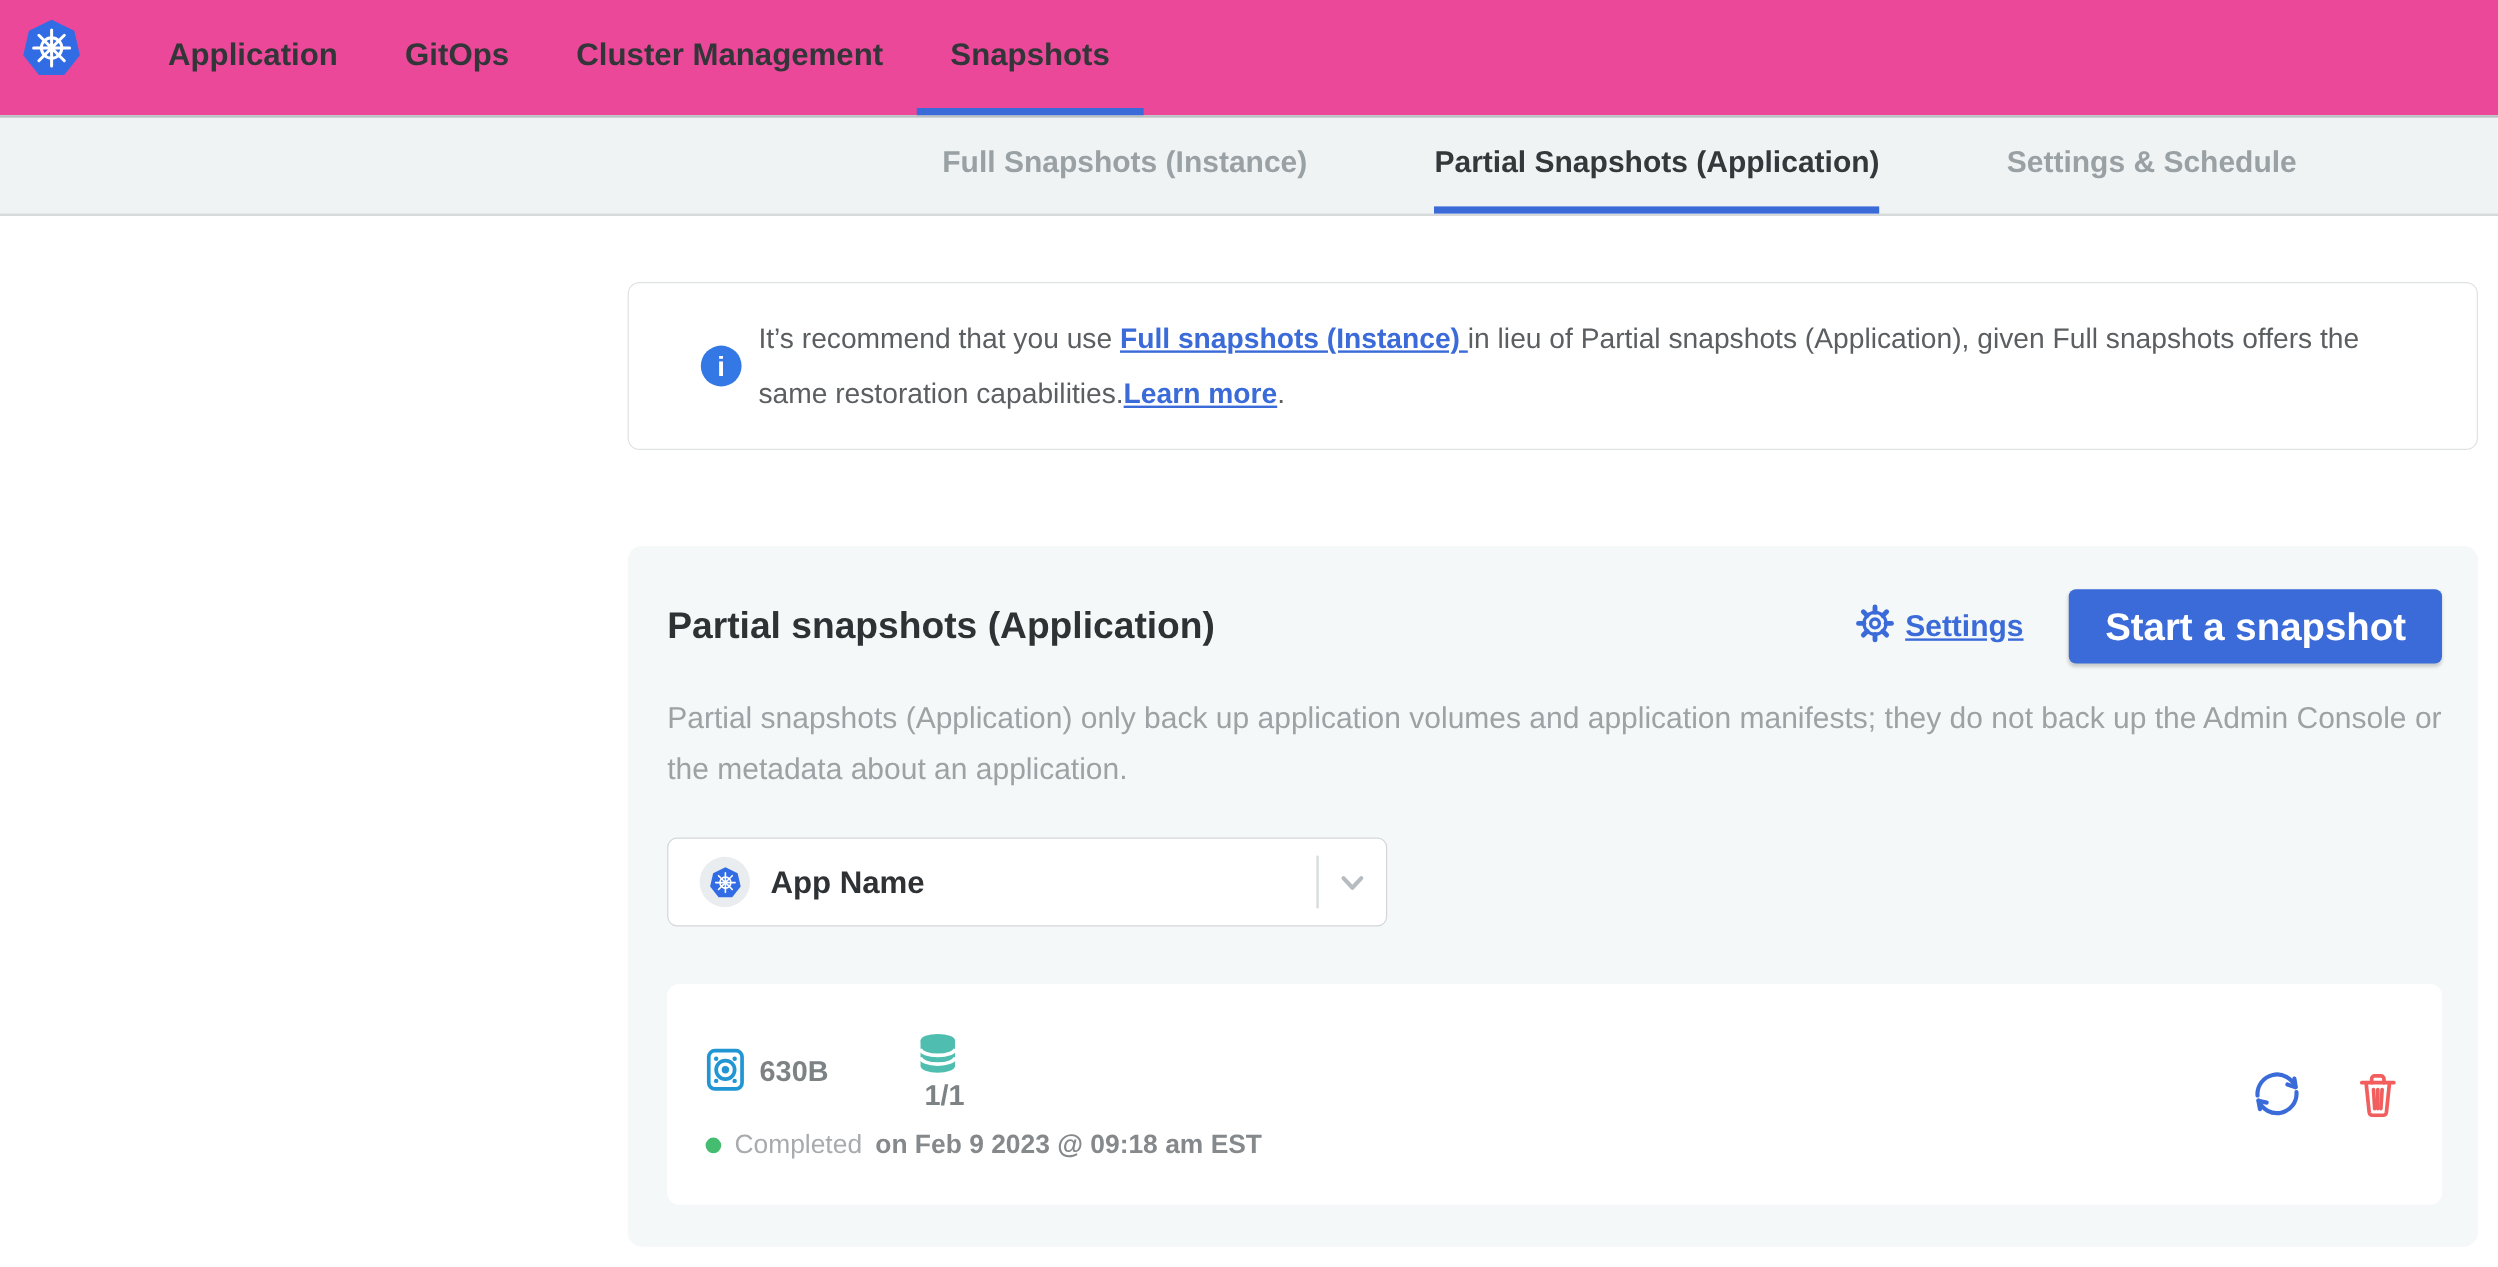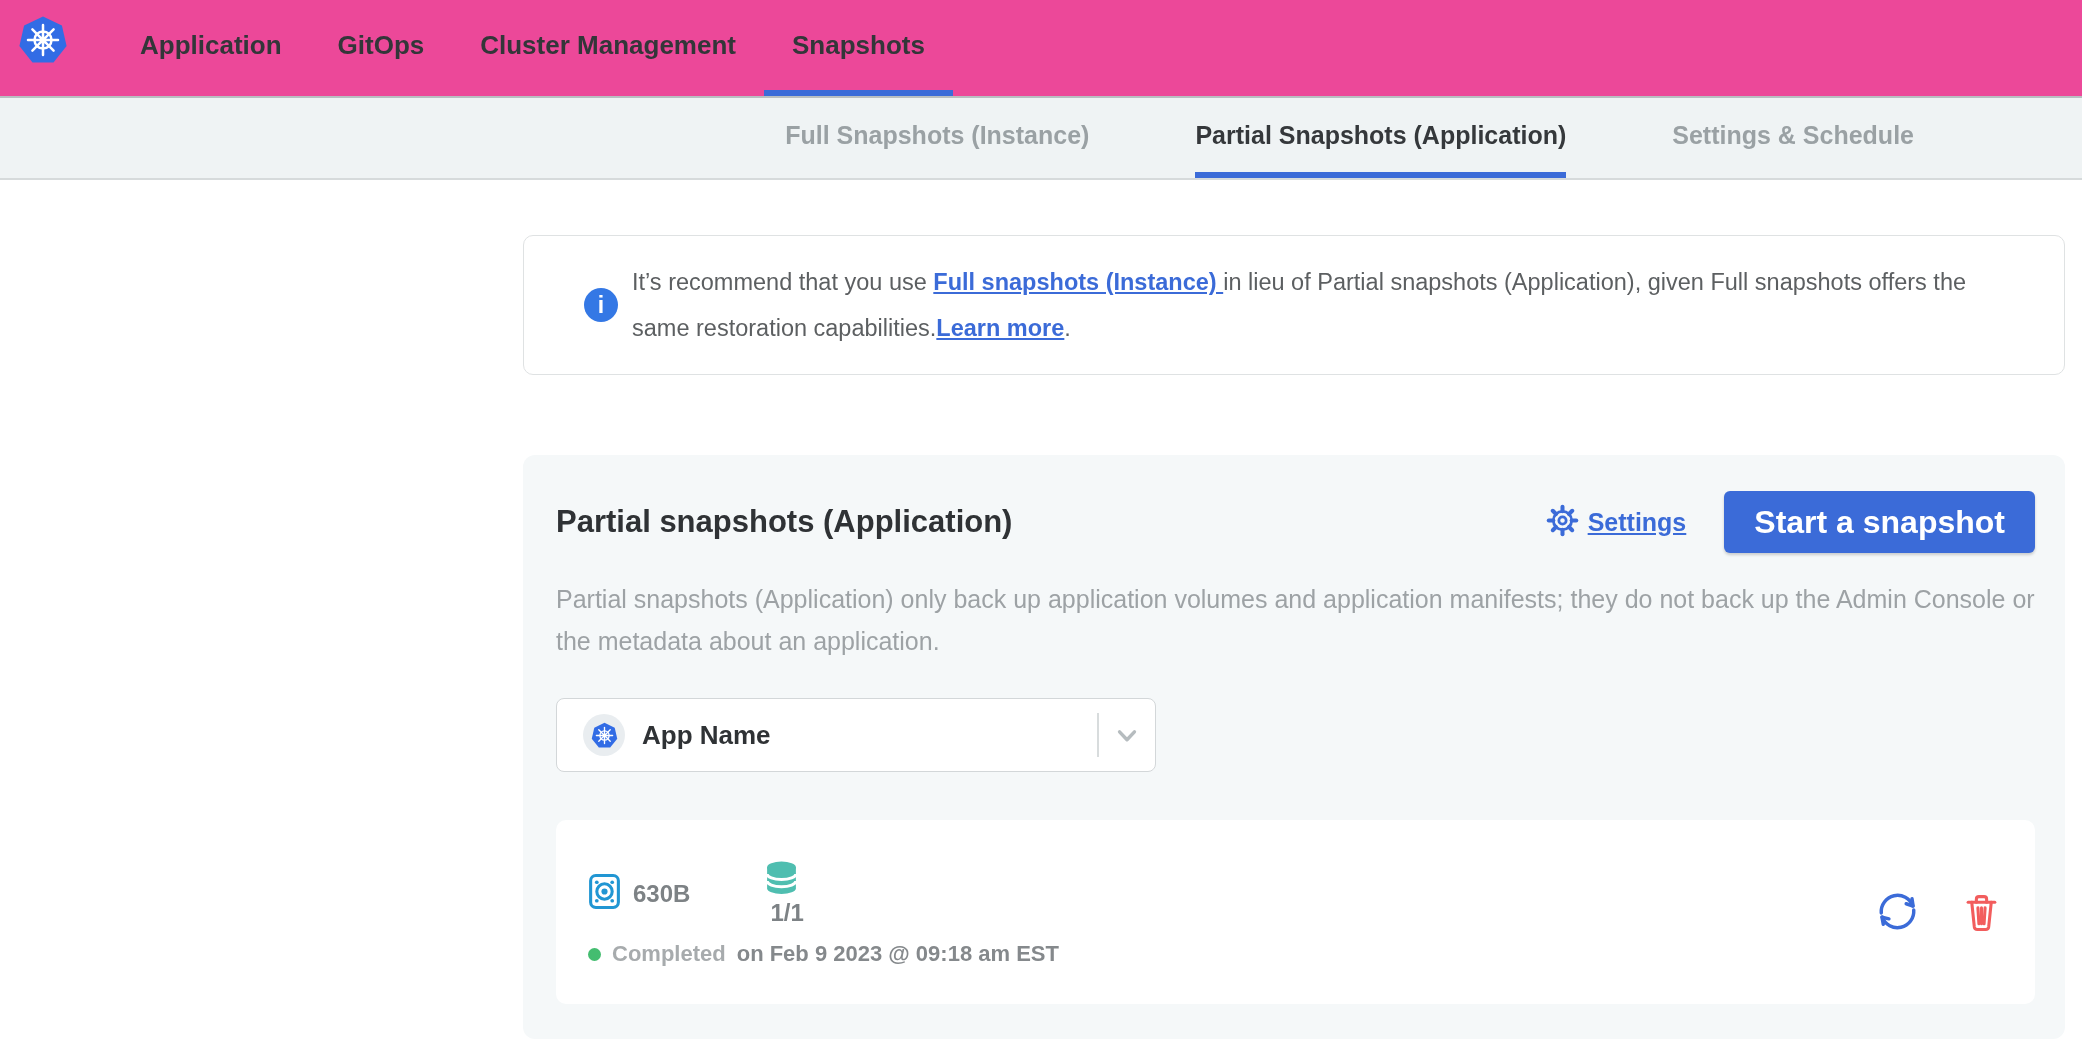--- a/index.html
+++ b/index.html
@@ -93,21 +93,21 @@
   .snap-col-main { width:618px; display:flex; flex-direction:column; justify-content:space-between; }
   .snap-name { font-size:31px; font-weight:bold; color:#2f3235; line-height:34px; }
   .snap-date { font-size:21px; font-weight:bold; color:#9ba0a2; line-height:24px; }
   .snap-col-meta { flex:1; display:flex; flex-direction:column; justify-content:space-between; }
   .meta-line { display:flex; align-items:center; }
   .metric { display:flex; align-items:center; }
   .metric + .metric { margin-left:68px;flex-direction:column; }
   .metric-value { font-size:24px; font-weight:bold; color:#7d8285; margin-left:12px; }
   .status-line { display:flex; align-items:center; font-size:22px; line-height:24px; }
   .status-dot { width:13px; height:13px; border-radius:50%; background:#44bd70; margin-right:11px; flex:none; }
-  .status-word { color:#a7abad; font-weight:bold; margin-right:11px; }
+  .status-word { color:#a7abad; font-weight:normal; margin-right:11px; }
   .status-on { color:#85898c; font-weight:bold; }
   .snap-actions { display:flex; align-items:center; flex:none; padding-right:4px; }
   .icon-btn { background:none; border:none; padding:0; cursor:pointer; display:flex; align-items:center; }
   .icon-btn + .icon-btn { margin-left:40px; }
 </style>
 </head>
 <body>
 
 <header class="topnav">
   <span class="logo">

